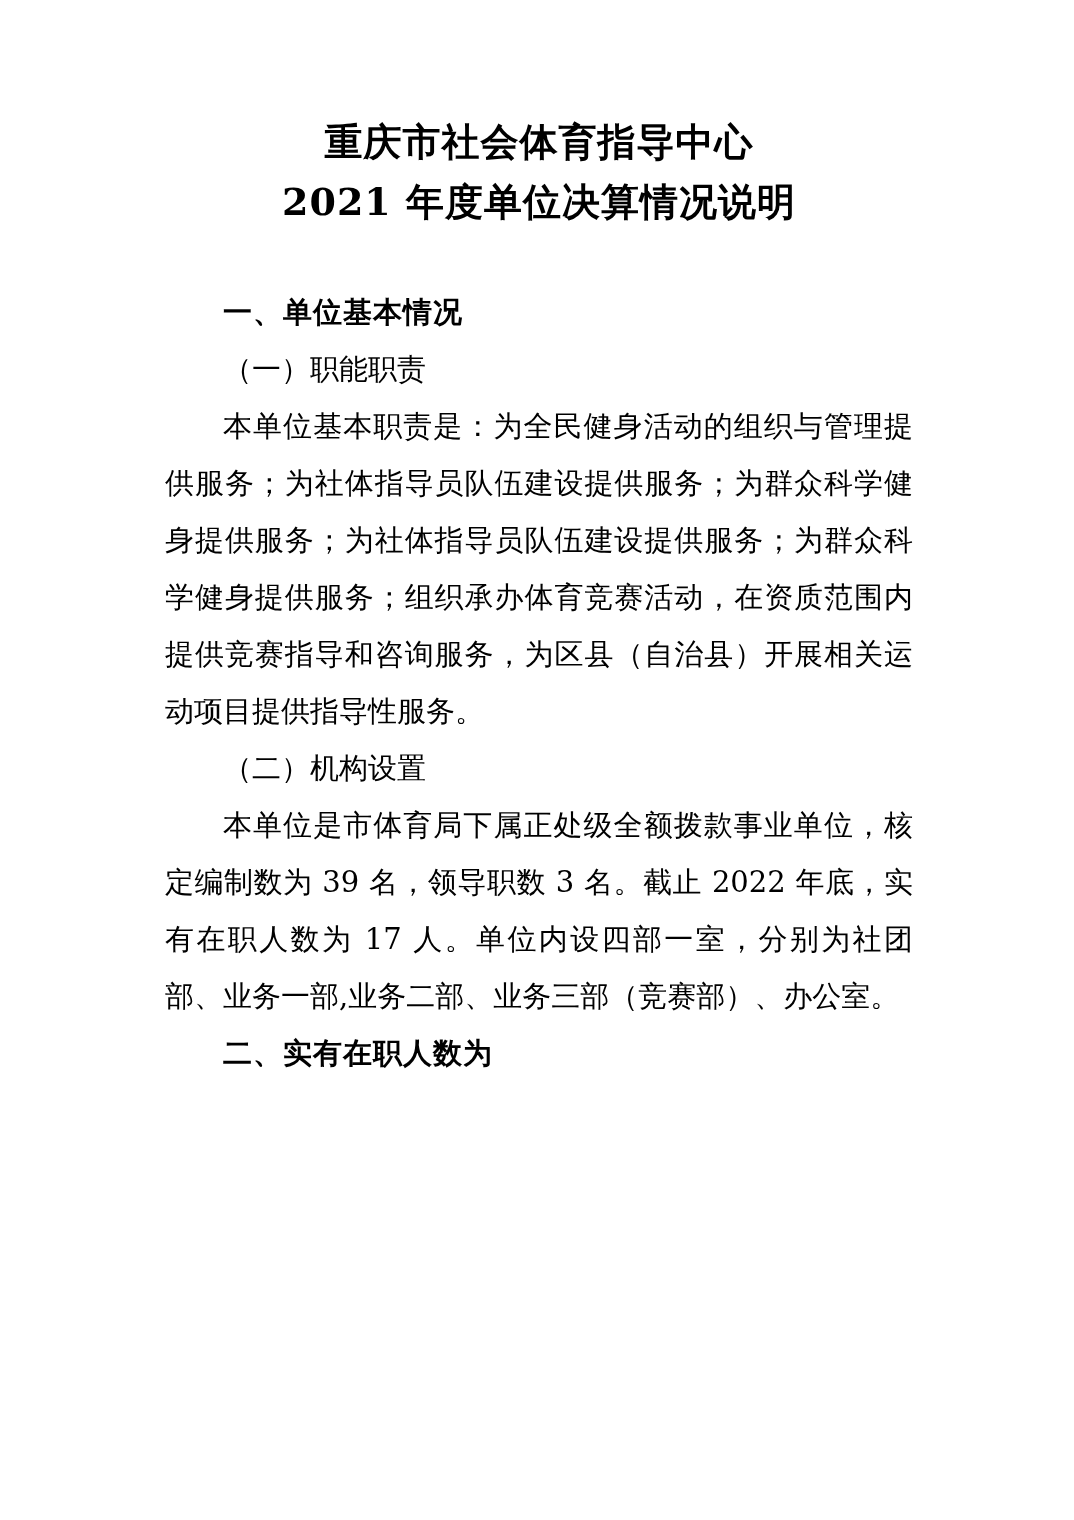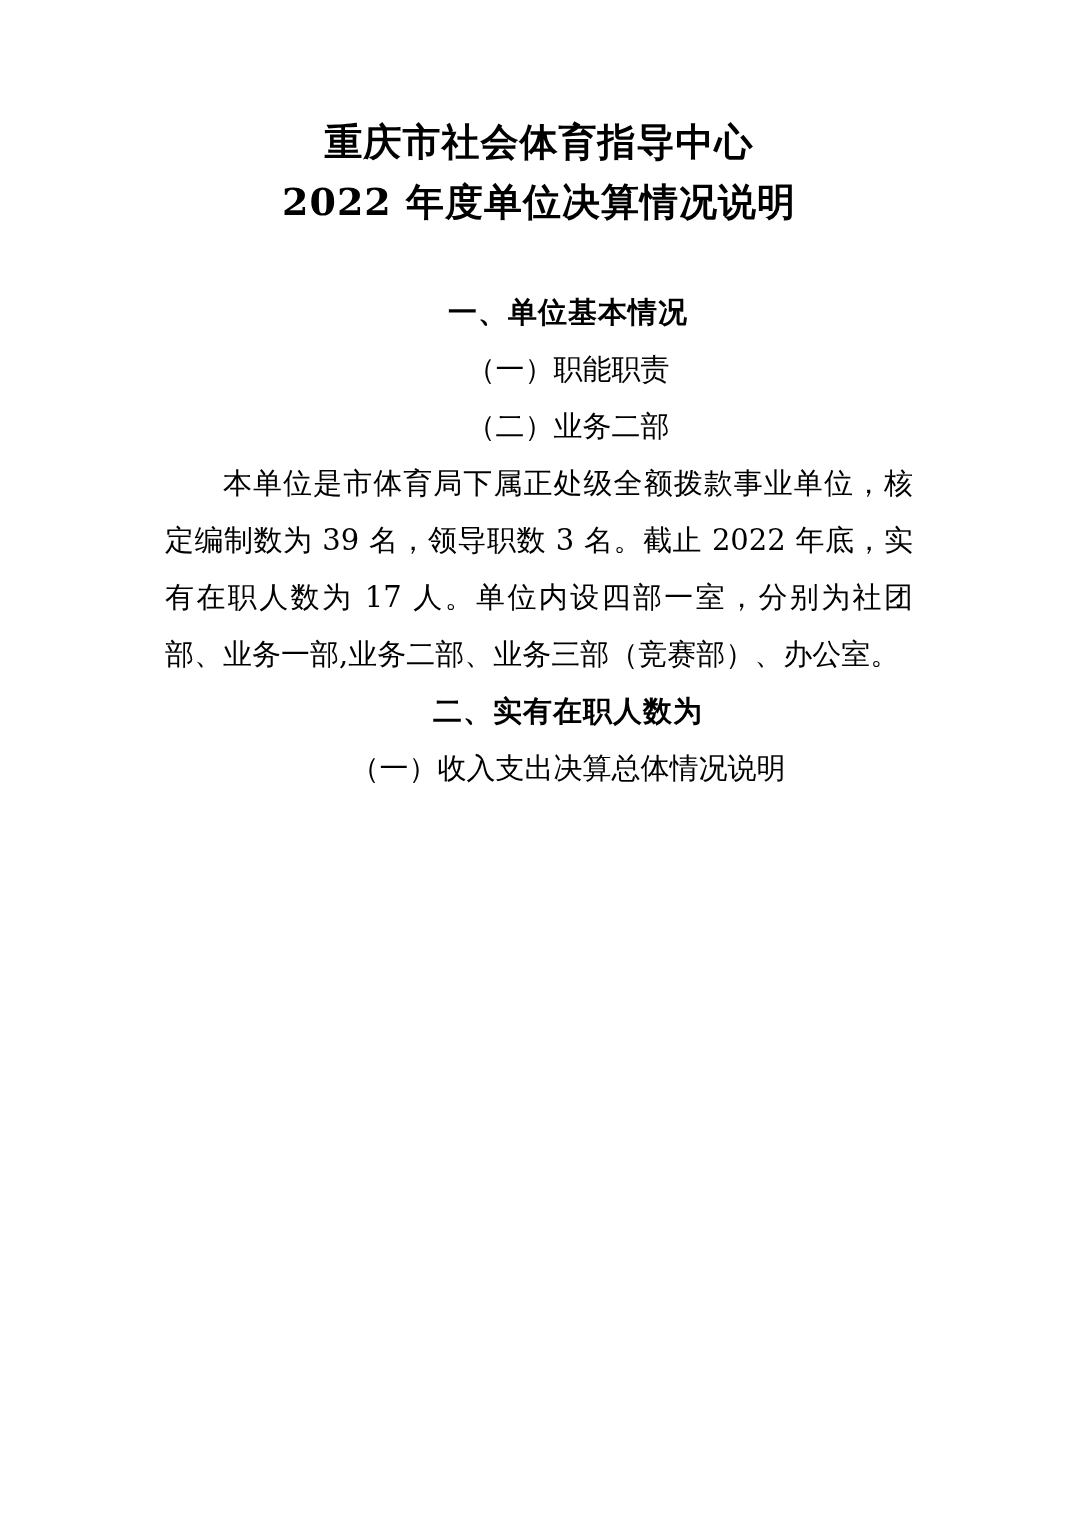--- a/index.html
+++ b/index.html
@@ -33,21 +33,20 @@
     white-space: nowrap;
   }
   
   .doc-body {
     font-size: 29px;
     line-height: 57px;
   }
   .blk {
     margin: 0;
     text-indent: 2em;
-    text-align: center;
   }
   
   .h-hei {
     font-family: "Liberation Sans", "DejaVu Sans", sans-serif;
     font-weight: 700;
     letter-spacing: 1px;
   }
   
   .h-kai {
     font-family: "DejaVu Serif", "Liberation Serif", serif;
@@ -61,33 +60,33 @@
     text-justify: inter-character;
   }
 </style>
 </head>
 <body>
 
 <div class="page">
 
   <h1 class="doc-title">
     <span class="t-line">重庆市社会体育指导中心</span>
-    <span class="t-line">2022 年度单位决算情况说明</span>
+    <span class="t-line">2021 年度单位决算情况说明</span>
   </h1>
 
   <div class="doc-body">
 
     <div class="blk h-hei">一、单位基本情况</div>
 
     <div class="blk h-kai">（一）职能职责</div>
 
+    <p class="blk para">本单位基本职责是：为全民健身活动的组织与管理提供服务；为社体指导员队伍建设提供服务；为群众科学健身提供服务；为社体指导员队伍建设提供服务；为群众科学健身提供服务；组织承办体育竞赛活动，在资质范围内提供竞赛指导和咨询服务，为区县（自治县）开展相关运动项目提供指导性服务。</p>
 
-    <div class="blk h-kai">（二）业务二部</div>
+    <div class="blk h-kai">（二）机构设置</div>
 
     <p class="blk para">本单位是市体育局下属正处级全额拨款事业单位，核定编制数为 39 名，领导职数 3 名。截止 2022 年底，实有在职人数为 17 人。单位内设四部一室，分别为社团部、业务一部,业务二部、业务三部（竞赛部）、办公室。</p>
 
     <div class="blk h-hei">二、实有在职人数为</div>
 
-    <div class="blk h-kai">（一）收入支出决算总体情况说明</div>
 
 
   </div>
 </div>
 
 </body></html>

